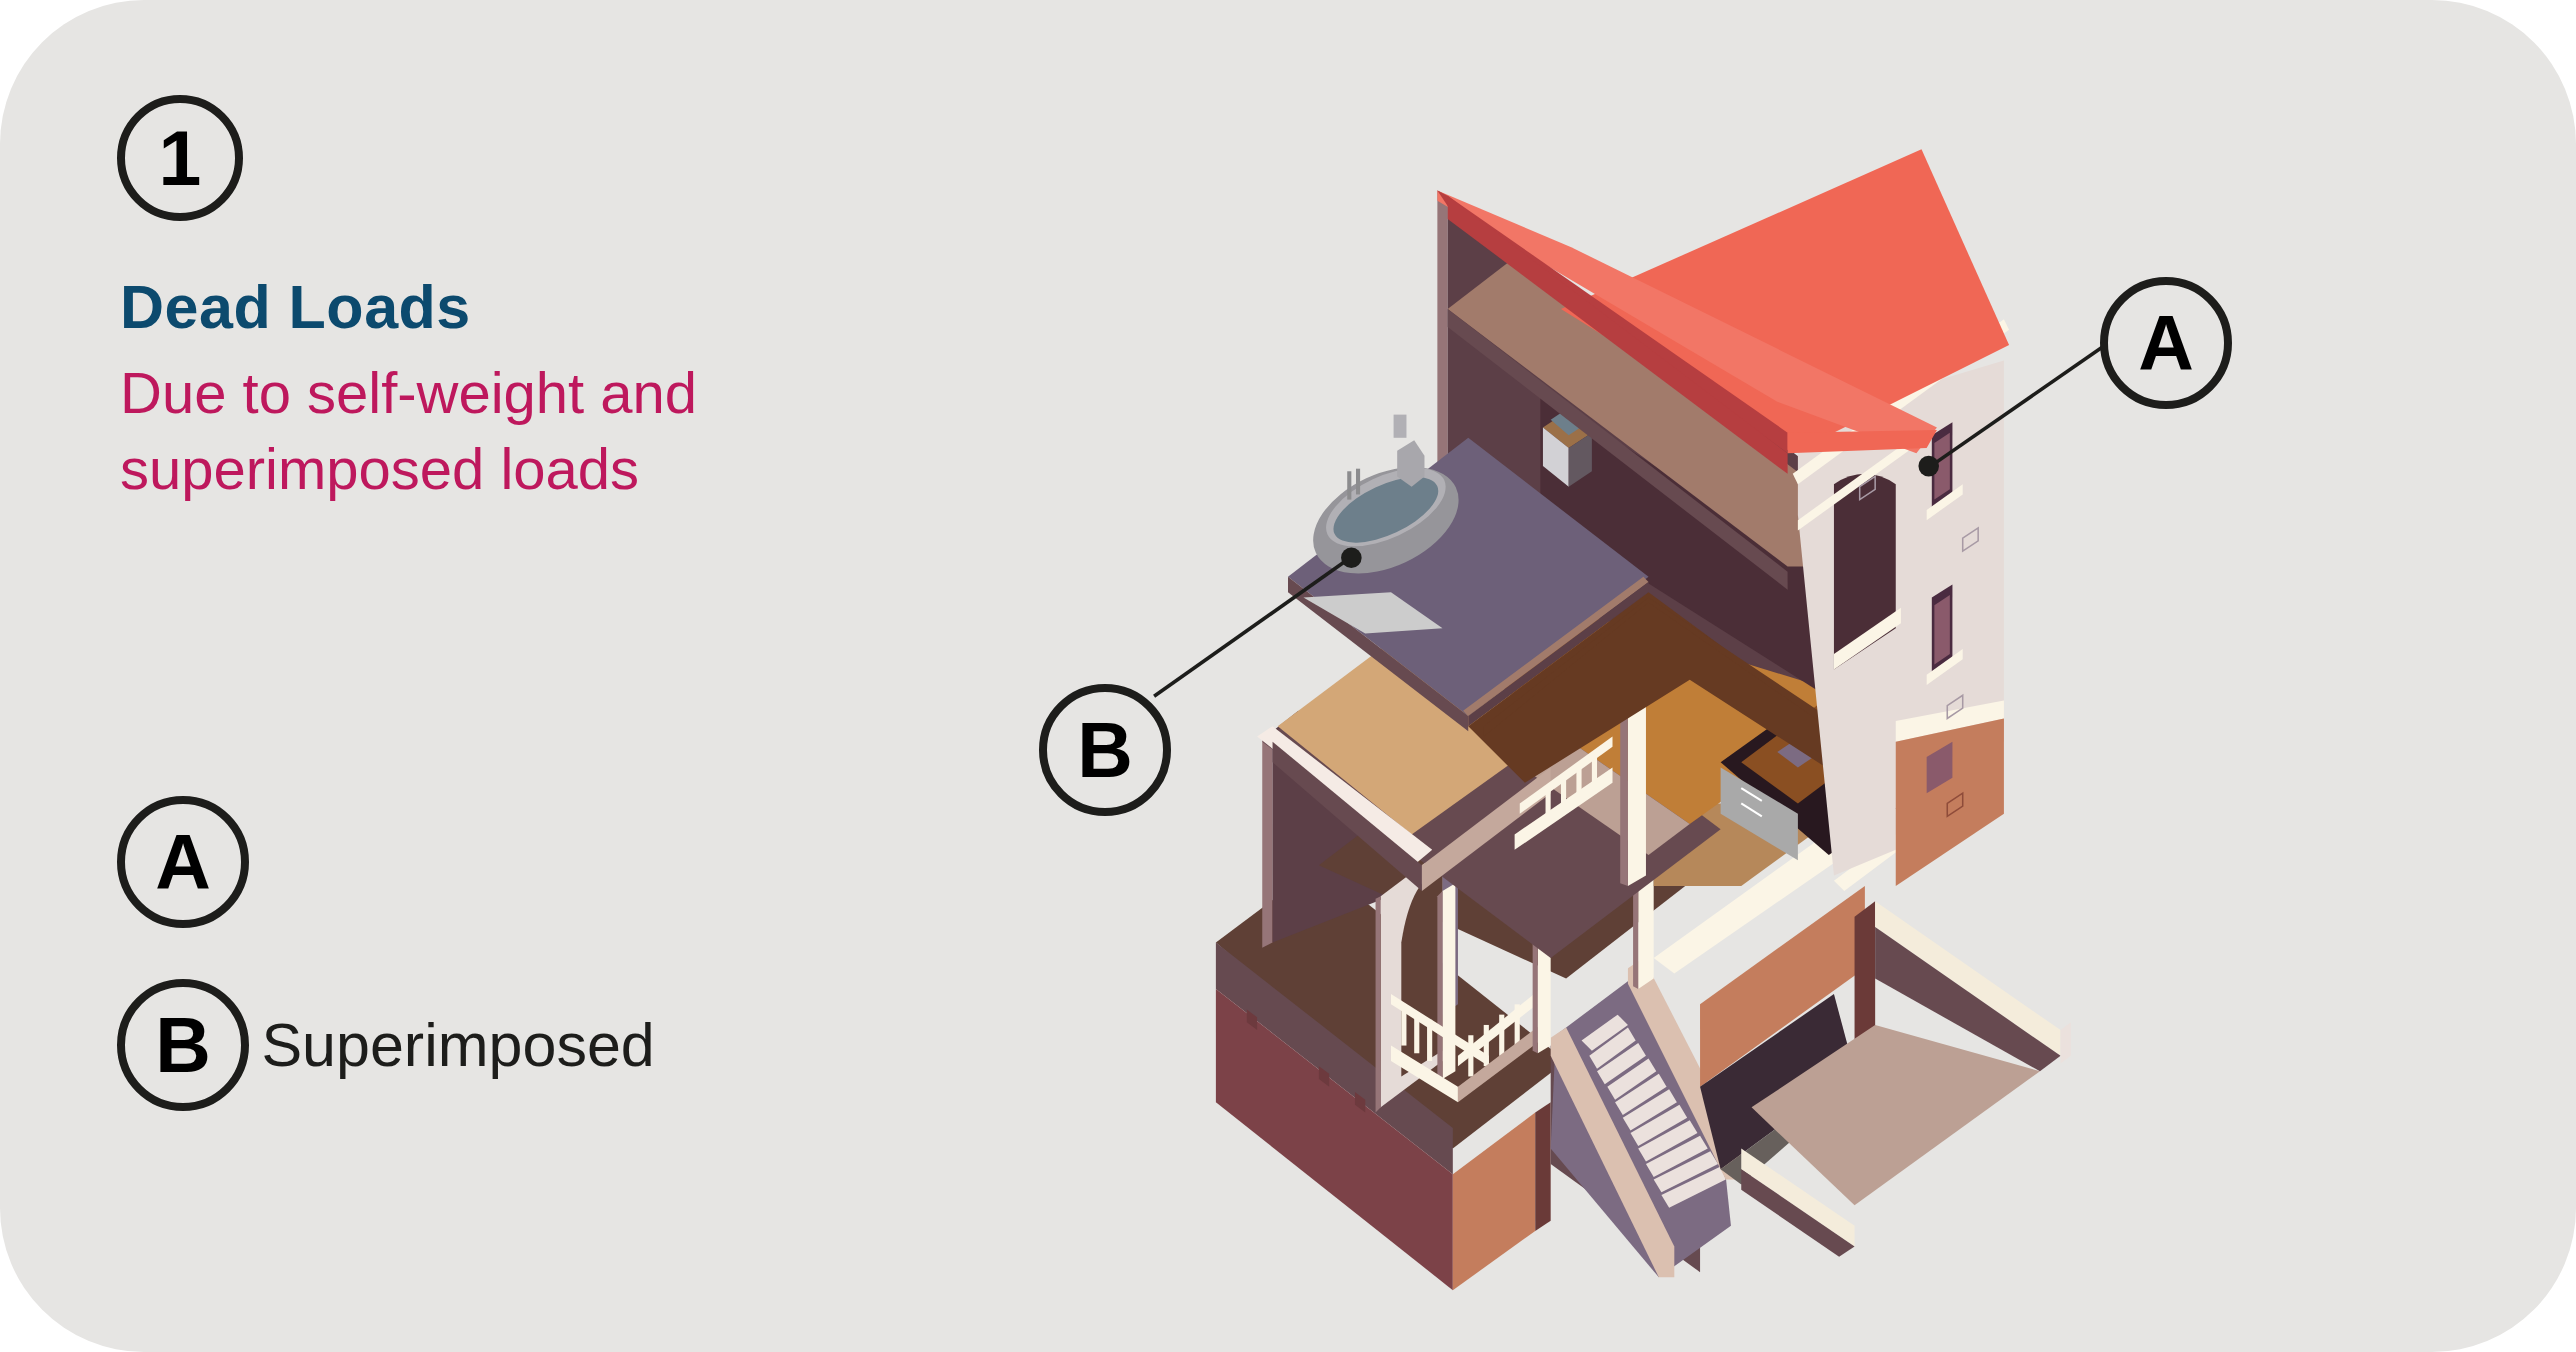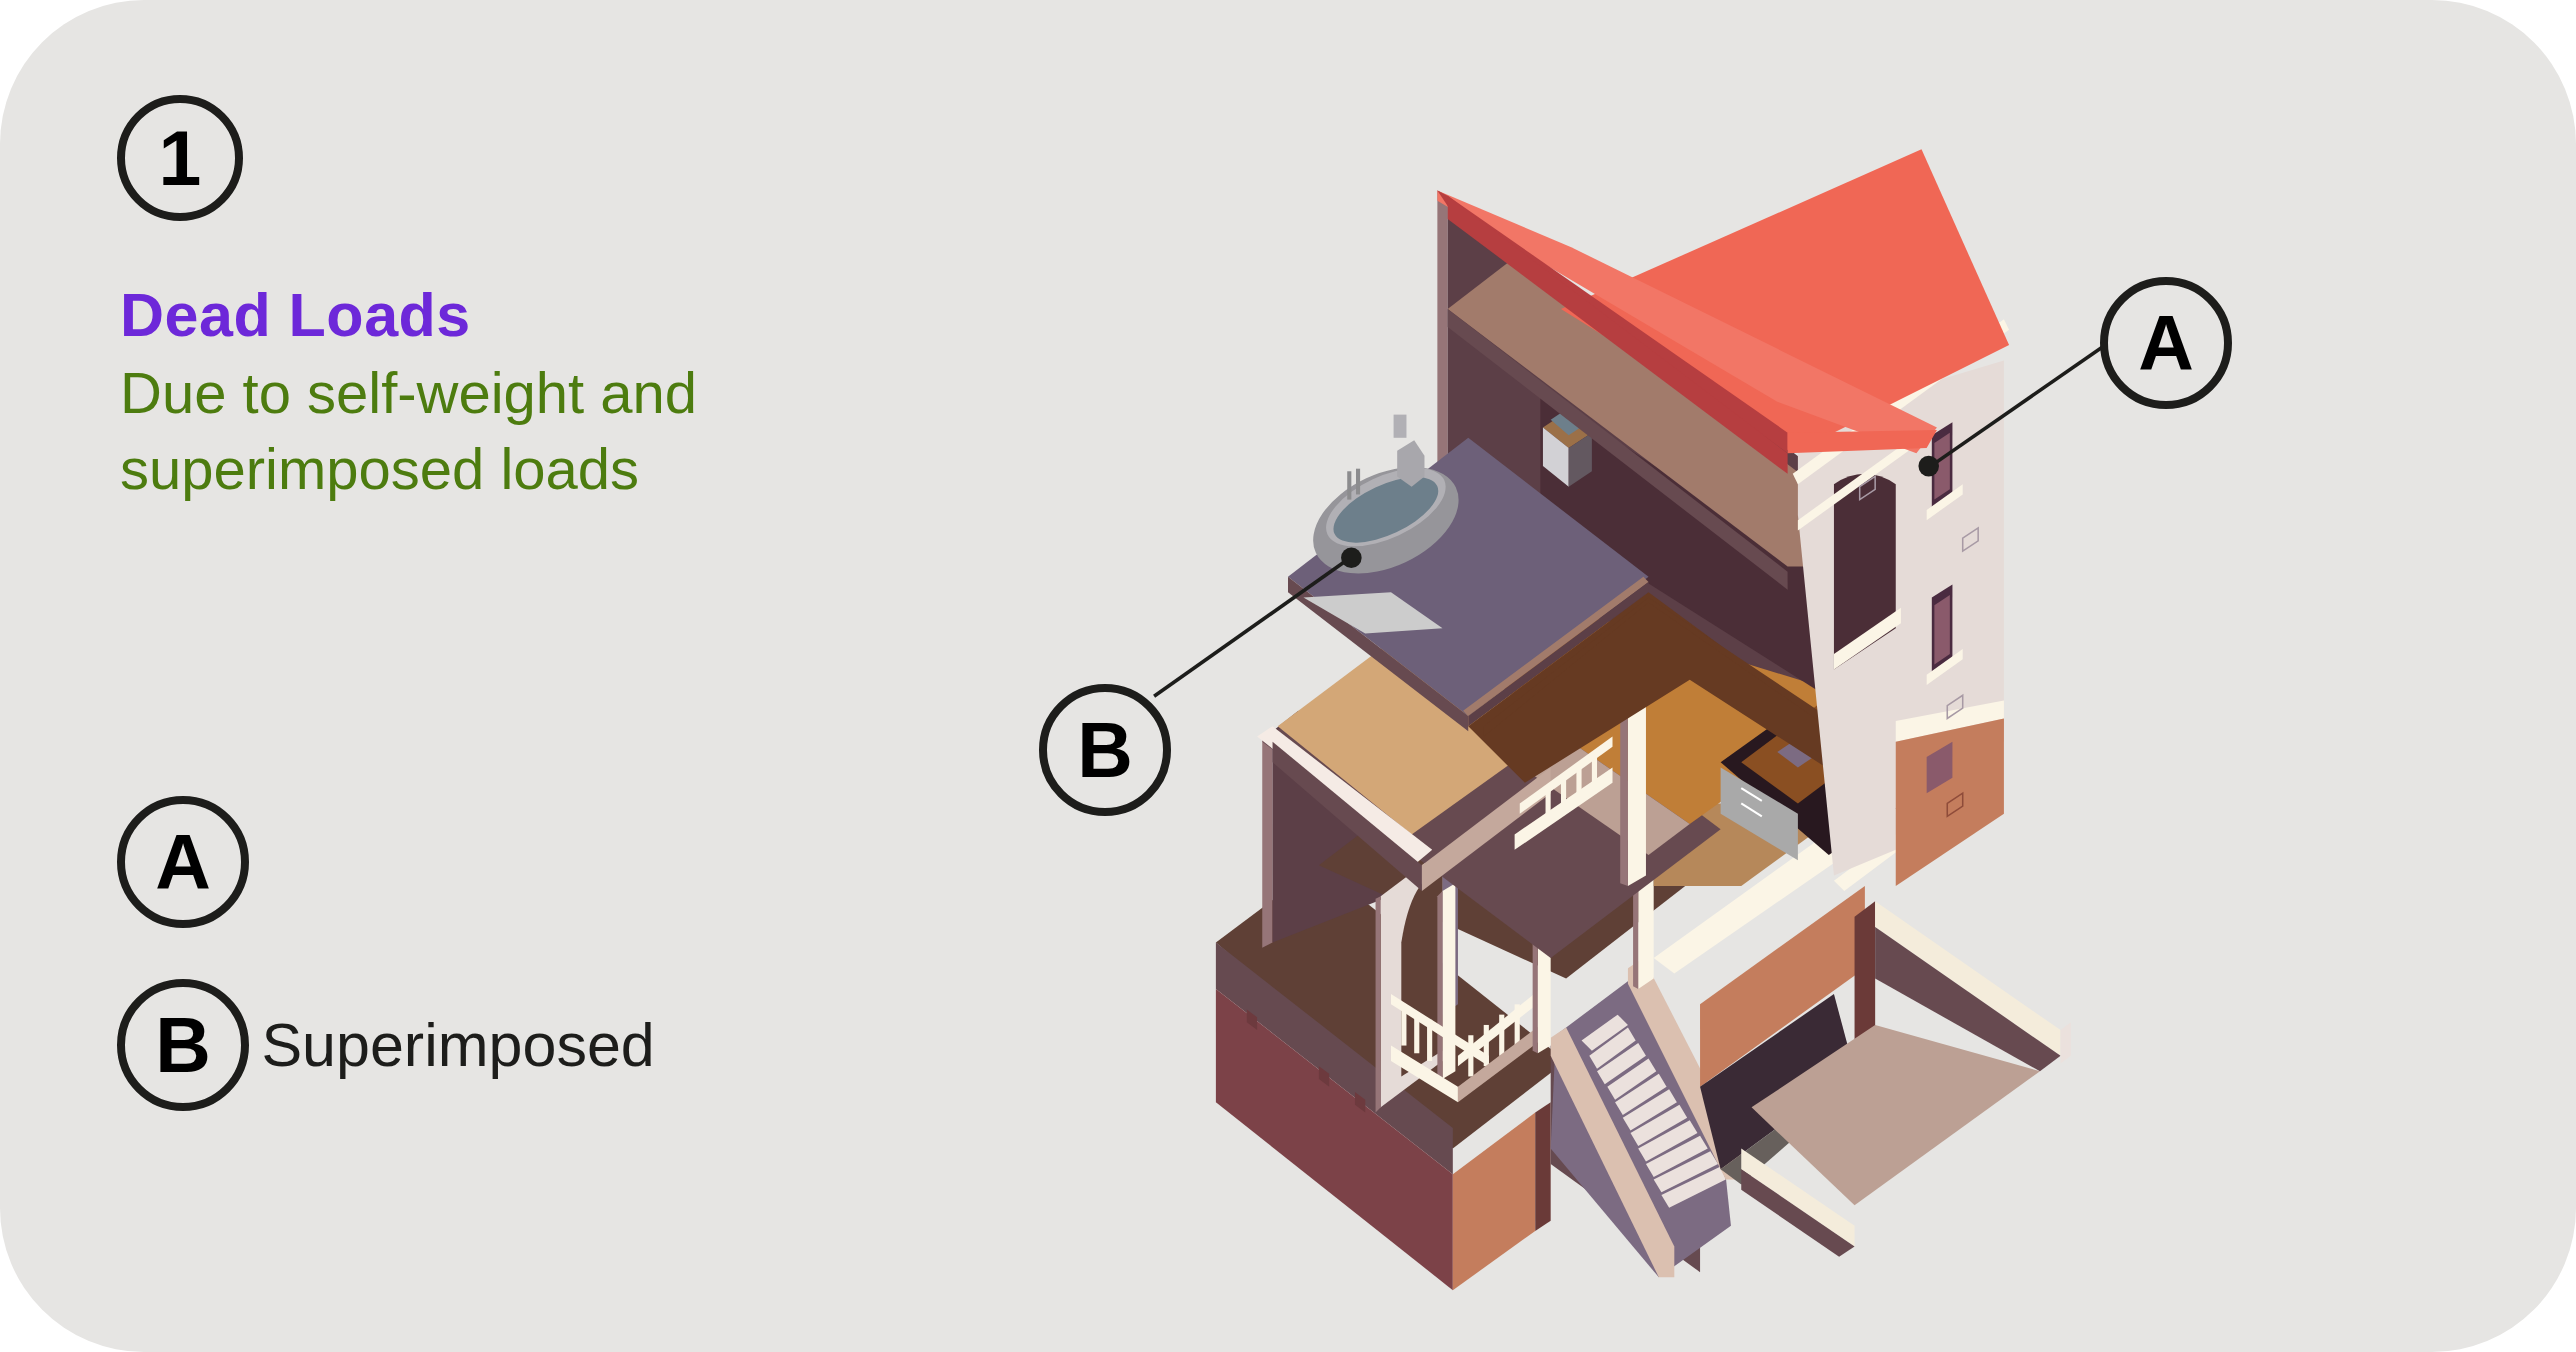--- a/index.html
+++ b/index.html
@@ -4,23 +4,23 @@
   <style>
     html, body { margin: 0; padding: 0; background: #ffffff; }
     body { width: 2576px; height: 1352px; position: relative; overflow: hidden;
            font-family: "Liberation Sans", sans-serif; }
     .card { position: absolute; left: 0; top: 0; width: 2576px; height: 1352px;
             background: #e6e5e3; border-radius: 144px; overflow: hidden; }
     .step-badge { position: absolute; left: 117px; top: 95px; width: 126px; height: 126px;
                   border: 8.2px solid #1d1d1b; border-radius: 50%; box-sizing: border-box;
                   display: flex; align-items: center; justify-content: center; }
     .step-badge span { font-weight: 700; font-size: 77px; color: #000; line-height: 1; }
-    .title { position: absolute; left: 120px; top: 280px; font-size: 61px; font-weight: 700;
-             color: #6d28d9; letter-spacing: 0.5px; }
-    .desc { position: absolute; left: 120px; top: 355px; font-size: 58px; color: #4d7c0f;
+    .title { position: absolute; left: 120px; top: 272px; font-size: 61px; font-weight: 700;
+             color: #0c4a6e; letter-spacing: 0.5px; }
+    .desc { position: absolute; left: 120px; top: 355px; font-size: 58px; color: #be185d;
             line-height: 76px; width: 618px; }
     .legend-item { position: absolute; left: 117px; display: flex; align-items: center; }
     .legend-badge { width: 132px; height: 132px; border: 8.2px solid #1d1d1b; border-radius: 50%;
                     box-sizing: border-box; display: flex; align-items: center; justify-content: center;
                     flex-shrink: 0; }
     .legend-badge span { font-weight: 700; font-size: 77px; color: #000; line-height: 1; }
     .legend-label { font-size: 61px; color: #1d1d1b; margin-left: 12.4px; }
     .callout { position: absolute; width: 132px; height: 132px; border: 8.2px solid #1d1d1b;
                border-radius: 50%; box-sizing: border-box; display: flex; align-items: center;
                justify-content: center; background: #e6e5e3; }

